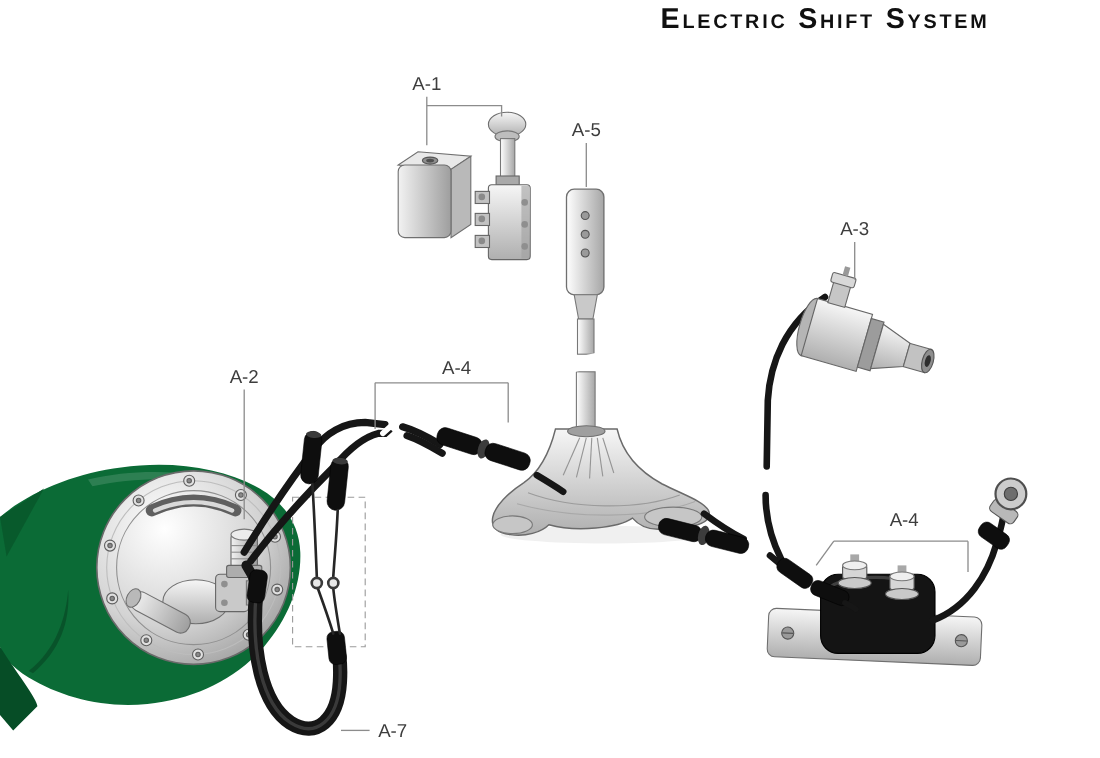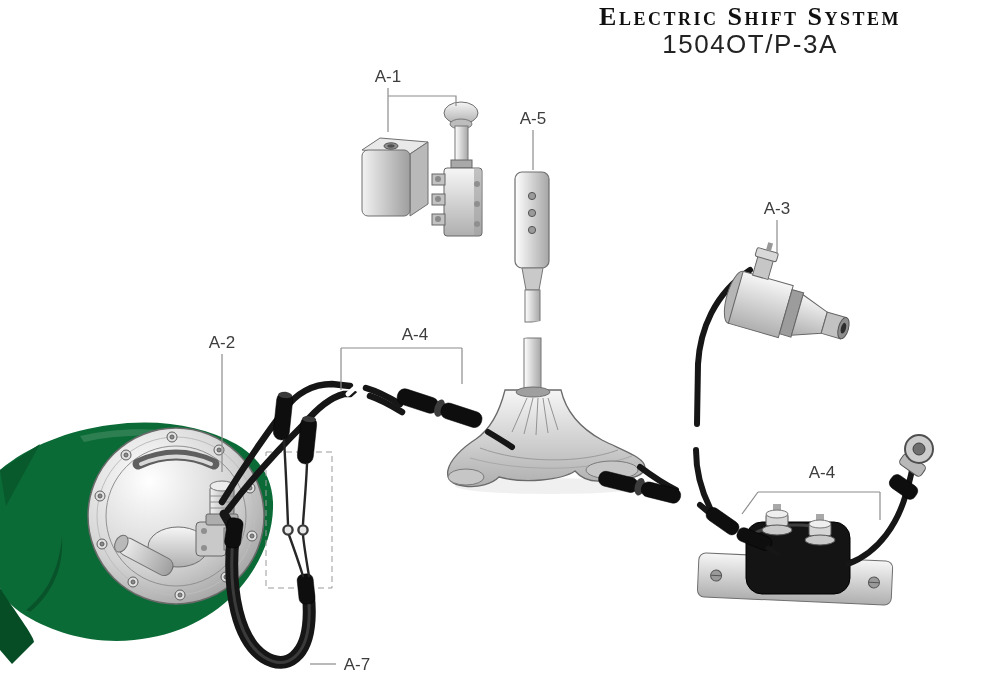--- a/index.html
+++ b/index.html
@@ -1,36 +1,35 @@
 <!DOCTYPE html>
 <html><head>
 <meta charset="utf-8">
 <style>
   html,body{margin:0;padding:0;}
   body{
     width:1000px;height:689px;position:relative;overflow:hidden;
     background:#ffffff;font-family:"Liberation Sans",sans-serif;
   }
   .title-block{position:absolute;left:505px;top:2px;width:490px;text-align:center;line-height:1.12;}
-  .title{font-size:26px;font-weight:700;font-variant:small-caps;letter-spacing:2.5px;color:#101010;font-family:Liberation Serif, serif;}
+  .title{font-size:26px;font-weight:700;font-variant:small-caps;letter-spacing:2.5px;color:#101010;}
   .model{font-size:26px;font-weight:400;letter-spacing:1.5px;color:#232323;margin-top:-1px;}
   svg.diagram{position:absolute;left:0;top:0;}
   .label{font-size:17px;fill:#3d3d3d;}
   .leader{stroke:#8c8c8c;stroke-width:1.2;fill:none;}
   .cable{stroke:#161616;fill:none;stroke-linecap:round;}
   .wire{stroke:#262626;fill:none;stroke-width:2.4;stroke-linecap:round;}
   .sleeve{fill:#0e0e0e;stroke:#000;stroke-width:0.5;}
   .breakline{stroke:#ffffff;stroke-width:5;fill:none;stroke-linecap:round;}
 </style>
 </head>
 <body>
 
 <div class="title-block">
   <div class="title">Electric Shift System</div>
-  <div class="model">1504OT/P-3A</div>
 </div>
 
 <svg class="diagram" width="1000" height="689" viewBox="0 0 1000 689" xmlns="http://www.w3.org/2000/svg">
   <defs>
     <linearGradient id="metalV" x1="0" y1="0" x2="0" y2="1">
       <stop offset="0" stop-color="#f6f6f6"></stop>
         <stop offset="1" stop-color="#afafaf"></stop>
     </linearGradient>
     <linearGradient id="metalH" x1="0" y1="0" x2="1" y2="0">
       <stop offset="0" stop-color="#f2f2f2"></stop>

